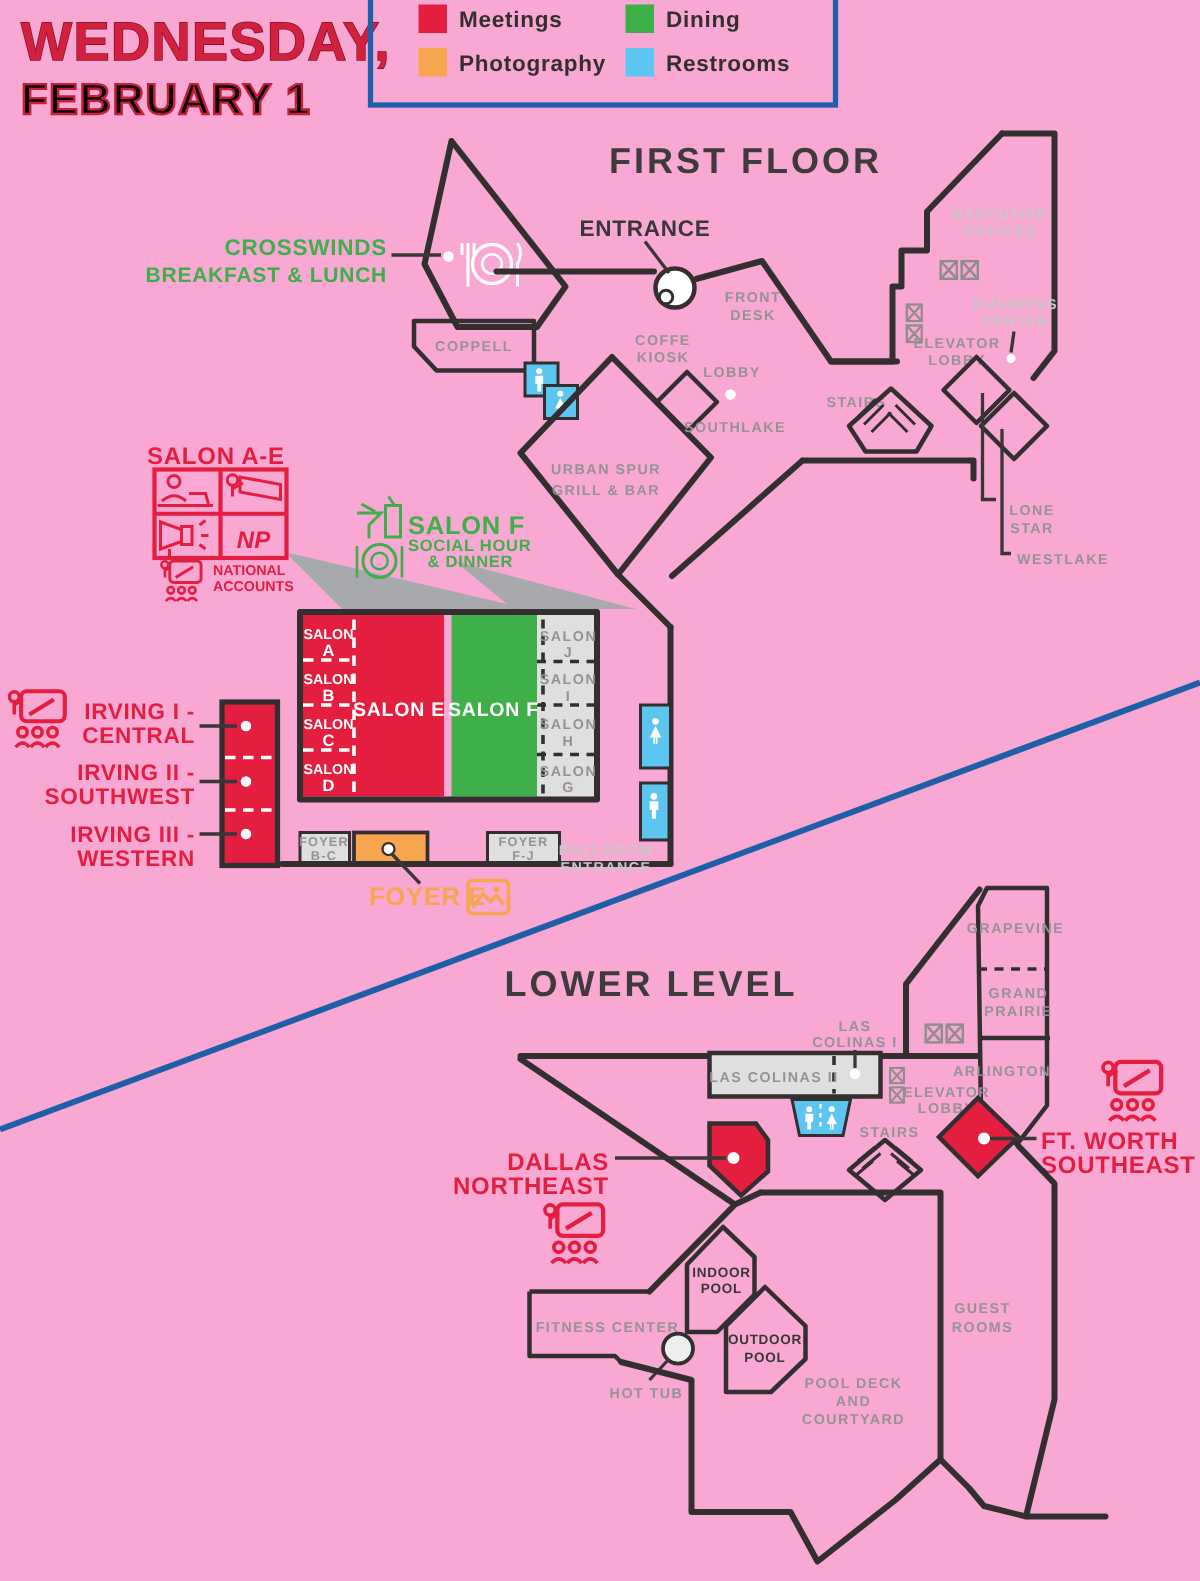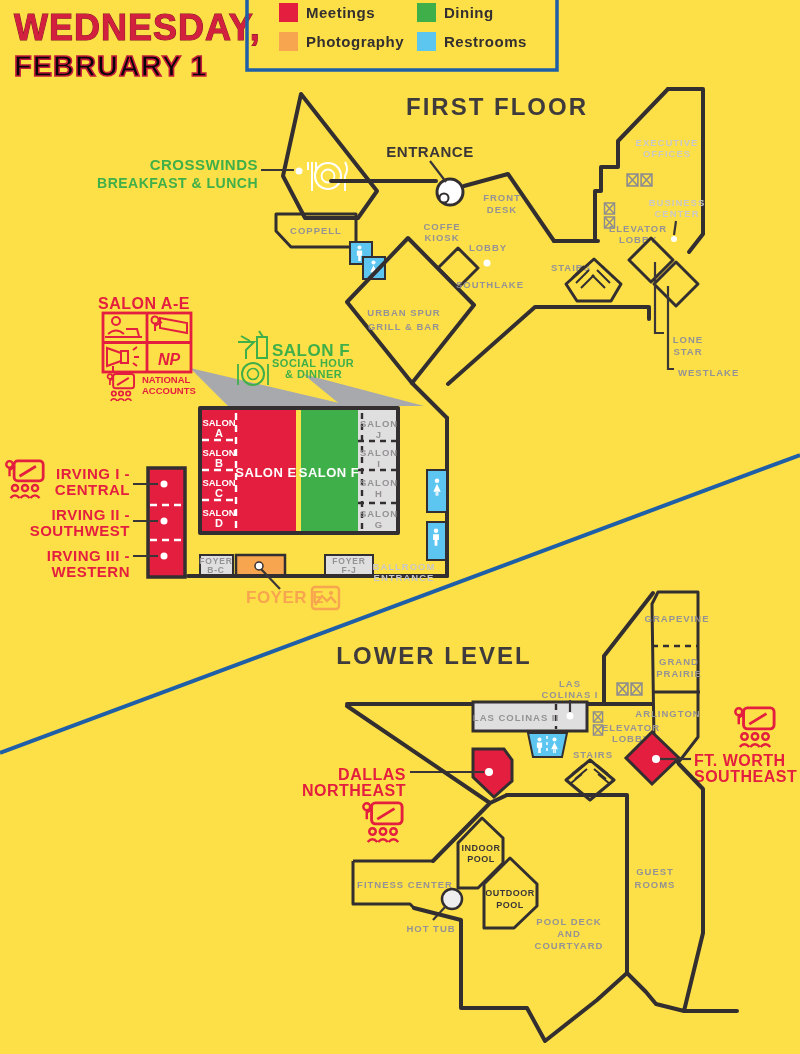--- a/index.html
+++ b/index.html
@@ -1,16 +1,16 @@
 <!DOCTYPE html>
 <html><head>
 <meta charset="utf-8">
 <style>
   html,body{margin:0;padding:0;background:#000;}
-  .stage{position:relative;width:800px;height:1054px;background:#fde047;overflow:hidden;
+  .stage{position:relative;width:800px;height:1054px;background:#f9a8d4;overflow:hidden;
          font-family:"Liberation Sans", sans-serif;}
   svg{font-family:"Liberation Sans", sans-serif;font-weight:bold;}
   
   .wall{stroke:#332f30;stroke-width:4;fill:none;stroke-linejoin:round;stroke-linecap:round;}
   .wall3{stroke:#332f30;stroke-width:3;fill:none;stroke-linejoin:round;}
   .leader{stroke:#3a3637;stroke-width:2.2;fill:none;}
   .dashW{stroke:#fff;stroke-width:2.4;stroke-dasharray:7 5;fill:none;}
   .dashD{stroke:#332f30;stroke-width:2.4;stroke-dasharray:6 5;fill:none;}
   .hatch{stroke:#332f30;stroke-width:2;fill:none;}
   

